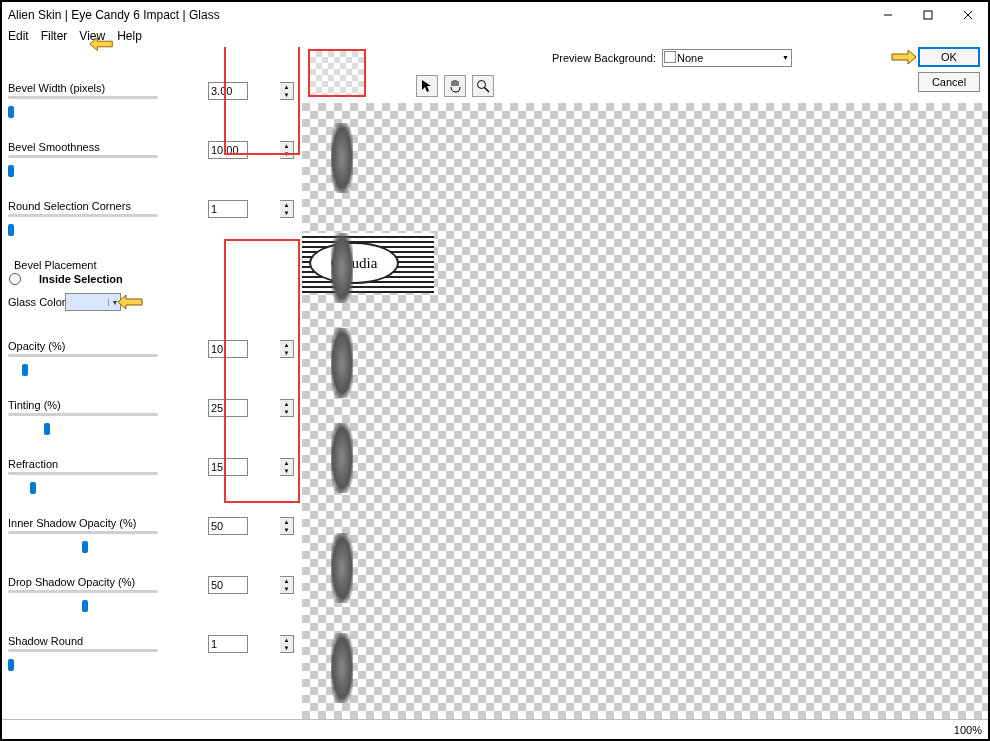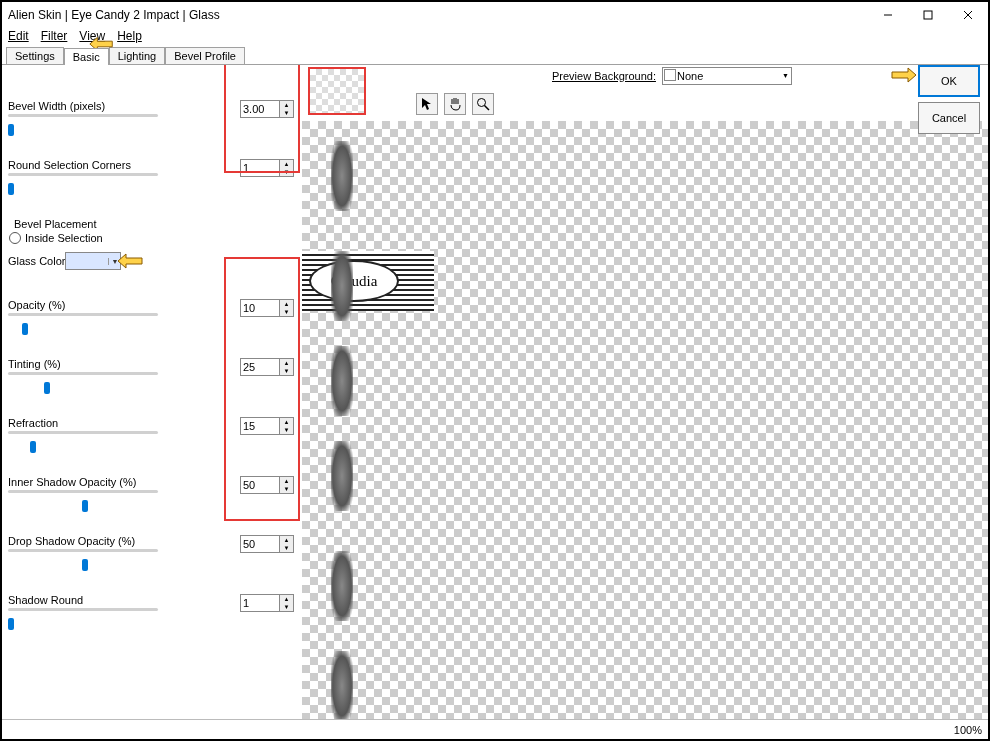--- a/index.html
+++ b/index.html
@@ -2,74 +2,74 @@
 <html><head>
 <meta charset="utf-8">
 <style>
 * { box-sizing: border-box; margin: 0; padding: 0; font-family: "Segoe UI", Tahoma, Arial, sans-serif; font-size: 11px; }
 body { background: #fff; user-select: none; }
 .window { width: 990px; height: 741px; border: 2px solid #000; position: relative; background: #fff; display: flex; flex-direction: column; }
 .titlebar { height: 25px; display: flex; align-items: center; padding-left: 6px; }
 .titlebar-title { flex: 1; font-size: 12px; }
 .win-btn { width: 40px; height: 25px; display: flex; align-items: center; justify-content: center; cursor: pointer; }
 .win-btn svg { width: 10px; height: 10px; }
-.menubar { display: flex; gap: 12px; padding: 2px 6px 4px; position: relative; text-decoration: underline; }
+.menubar { display: flex; gap: 12px; padding: 2px 6px 4px; position: relative; }
 .menubar span { cursor: default; font-size: 12px; }
 .hand-cursor { position: absolute; width: 28px; height: 22px; pointer-events: none; }
 .hand-cursor svg { width: 100%; height: 100%; }
 .tabbar { display: flex; border-bottom: 1px solid #a0a0a0; padding-left: 4px; }
 .tab { padding: 2px 8px; border: 1px solid #a0a0a0; border-bottom: none; margin-right: 0; cursor: pointer; background: #f4f4f4; font-size: 11px; }
 .tab.active { background: #fff; position: relative; top: 1px; }
 .client { flex: 1; display: flex; overflow: hidden; }
 .left-panel { width: 300px; padding: 6px 8px 0 6px; position: relative; }
 .param-row { margin-bottom: 4px; position: relative; height: 30px; }
 .param-label { font-size: 11px; display: block; margin-bottom: 1px; margin-top: 29px; }
 .slider-track { position: absolute; left: 0; top: 14px; width: 150px; height: 3px; background: #d0d0d0; border-radius: 2px; }
 .slider-thumb { position: absolute; top: 10px; width: 6px; height: 12px; background: #0078d7; border-radius: 2px; }
-.spin { position: absolute; right: 0; top: 0; display: flex; align-items: stretch; height: 18px; }
+.spin { position: absolute; right: 0; top: 0; display: flex; align-items: stretch; height: 18px; gap: 32px; }
 .spin input { width: 40px; border: 1px solid #888; padding: 1px 2px; text-align: left; font-size: 11px; }
 .spin-btns { width: 14px; display: flex; flex-direction: column; border: 1px solid #888; border-left: none; }
 .spin-up, .spin-dn { flex: 1; background: #eee; display: flex; align-items: center; justify-content: center; font-size: 6px; line-height: 1; cursor: pointer; }
 .radio-group { margin-top: 4px; margin-bottom: 6px; }
-.radio-item { display: flex; gap: 4px; margin: 2px 0; padding: 0 1px; }
+.radio-item { display: flex; gap: 18px; margin: 2px 0; padding: 0 1px; font-weight: bold; }
 .radio-item.highlighted { outline: 2px solid #e53935; outline-offset: 0px; }
 .radio-circle { width: 12px; height: 12px; border: 1px solid #555; border-radius: 50%; display: flex; align-items: center; justify-content: center; background: #fff; }
 .radio-dot { width: 6px; height: 6px; background: #000; border-radius: 50%; }
 .color-row { display: flex; align-items: center; gap: 0; margin: 8px 0 2px; position: relative; }
 .color-btn { width: 56px; height: 18px; border: 1px solid #888; background: #d9e6ff; display: flex; align-items: center; justify-content: flex-end; padding-right: 2px; cursor: pointer; }
 .color-btn::after { content: "▼"; font-size: 7px; color: #333; border-left: 1px solid #999; padding-left: 3px; }
 .redbox { position: absolute; border: 2px solid #e53935; pointer-events: none; }
 .preview-area { flex: 1; position: relative; background-image: linear-gradient(45deg,#ccc 25%,transparent 25%),linear-gradient(-45deg,#ccc 25%,transparent 25%),linear-gradient(45deg,transparent 75%,#ccc 75%),linear-gradient(-45deg,transparent 75%,#ccc 75%); background-size: 16px 16px; background-position: 0 0,0 8px,8px -8px,-8px 0; background-color: #fff; }
-.thumb-strip { position: absolute; top: 0; left: 0; right: 0; height: 56px; background: #fff; display: flex; align-items: flex-start; padding: 2px 6px; gap: 10px; text-decoration: underline; }
+.thumb-strip { position: absolute; top: 0; left: 0; right: 0; height: 56px; background: #fff; display: flex; align-items: flex-start; padding: 2px 6px; gap: 10px; }
 .thumb { width: 58px; height: 48px; border: 2px solid #e53935; background-image: linear-gradient(45deg,#ddd 25%,transparent 25%),linear-gradient(-45deg,#ddd 25%,transparent 25%),linear-gradient(45deg,transparent 75%,#ddd 75%),linear-gradient(-45deg,transparent 75%,#ddd 75%); background-size: 12px 12px; background-position: 0 0,0 6px,6px -6px,-6px 0; background-color: #fff; }
 .tool-row { display: flex; align-items: center; gap: 6px; margin-left: 40px; margin-top: 26px; }
 .tool-btn { width: 22px; height: 22px; border: 1px solid #999; display: flex; align-items: center; justify-content: center; background: #f2f2f2; cursor: pointer; }
 .prevbg { display: flex; align-items: center; gap: 6px; margin-left: 48px; }
 .prevbg select { width: 130px; height: 18px; border: 1px solid #888; font-size: 11px; padding-left: 14px; appearance: none; background: #fff; }
 .prevbg-wrap { position: relative; }
 .prevbg-sw { position: absolute; left: 2px; top: 2px; width: 12px; height: 12px; border: 1px solid #888; background: #fff; }
 .prevbg-arr { position: absolute; right: 3px; top: 5px; font-size: 7px; }
 .right-btns { position: absolute; top: 0; right: 8px; display: flex; flex-direction: column; gap: 5px; }
-.dlg-btn { width: 62px; height: 32px; border: 1px solid #888; background: #f6f6f6; cursor: pointer; font-size: 11px; }
+.dlg-btn { width: 62px; height: 20px; border: 1px solid #888; background: #f6f6f6; cursor: pointer; font-size: 11px; }
 .dlg-btn.ok { border: 2px solid #0078d7; }
 .statusbar { height: 20px; border-top: 1px solid #bbb; display: flex; align-items: center; padding: 0 6px; font-size: 11px; background: #fff; }
 .statusbar .right { margin-left: auto; }
 .diamond { width: 40px; height: 70px; background: radial-gradient(ellipse at 50% 50%, #888 0%, #555 60%, rgba(0,0,0,0) 85%); transform: scaleX(0.55); filter: blur(0.3px); }
 .claudia-stamp { position: absolute; left: -28px; top: 130px; width: 160px; height: 60px; background: repeating-linear-gradient(0deg,#222 0,#222 2px,#fff 2px,#fff 5px); display: flex; align-items: center; justify-content: center; }
 .claudia-stamp .oval { width: 90px; height: 42px; border: 2px solid #222; border-radius: 50%; background: #fff; display: flex; align-items: center; justify-content: center; font-family: cursive; font-size: 15px; }
 .preview-content { position: absolute; top: 56px; left: 0; right: 0; bottom: 0; overflow: hidden; }
 .shape { position: absolute; left: 20px; }
 </style>
 </head>
 <body>
 
 <div class="window">
 
   <div class="titlebar">
-    <span class="titlebar-title">Alien Skin | Eye Candy 2 Impact | Glass</span>
+    <span class="titlebar-title">Alien Skin | Eye Candy 6 Impact | Glass</span>
     <div class="win-btn">
         <svg viewBox="0 0 10 10">
           <line x1="1" y1="5" x2="9" y2="5" stroke="#000" stroke-width="1"></line>
         </svg>
       </div>
     <div class="win-btn">
         <svg viewBox="0 0 10 10">
           <rect x="1" y="1" width="8" height="8" fill="none" stroke="#000" stroke-width="1"></rect>
         </svg>
       </div>
@@ -86,45 +86,52 @@
     <span>Filter</span>
     <span>View</span>
     <span>Help</span>
     <div class="hand-cursor" style="left:86px; top:6px;">
       <svg viewBox="0 0 30 22">
           <path d="M26 8 L10 8 L10 4 L2 11 L10 18 L10 14 L26 14 Z" fill="#ffd24a" stroke="#8a5a00" stroke-width="1"></path>
         </svg>
     </div>
   </div>
 
-  <div class="tabbar">
-    <div class="tab">Settings</div>
-    <div class="tab active">Basic</div>
-    <div class="tab">Lighting</div>
-    <div class="tab">Bevel Profile</div>
-  </div>
 
   <div class="client">
 
     <div class="left-panel">
 
       <div class="param-row">
         <span class="param-label">Bevel Width (pixels)</span>
         <div class="slider-track">
             <div class="slider-thumb" style="left:0px"></div>
           </div>
         <div class="spin">
           <input value="3.00" style="">
           <div class="spin-btns">
               <div class="spin-up">▲</div>
               <div class="spin-dn">▼</div>
             </div>
         </div>
       </div>
 
+      <div class="param-row">
+        <span class="param-label">Bevel Smoothness</span>
+        <div class="slider-track">
+            <div class="slider-thumb" style="left:0px"></div>
+          </div>
+        <div class="spin">
+          <input value="10.00" style="">
+          <div class="spin-btns">
+              <div class="spin-up">▲</div>
+              <div class="spin-dn">▼</div>
+            </div>
+        </div>
+      </div>
 
       <div class="param-row">
         <span class="param-label">Round Selection Corners</span>
         <div class="slider-track">
             <div class="slider-thumb" style="left:0px"></div>
           </div>
         <div class="spin">
           <input value="1" style="">
           <div class="spin-btns">
               <div class="spin-up">▲</div>

